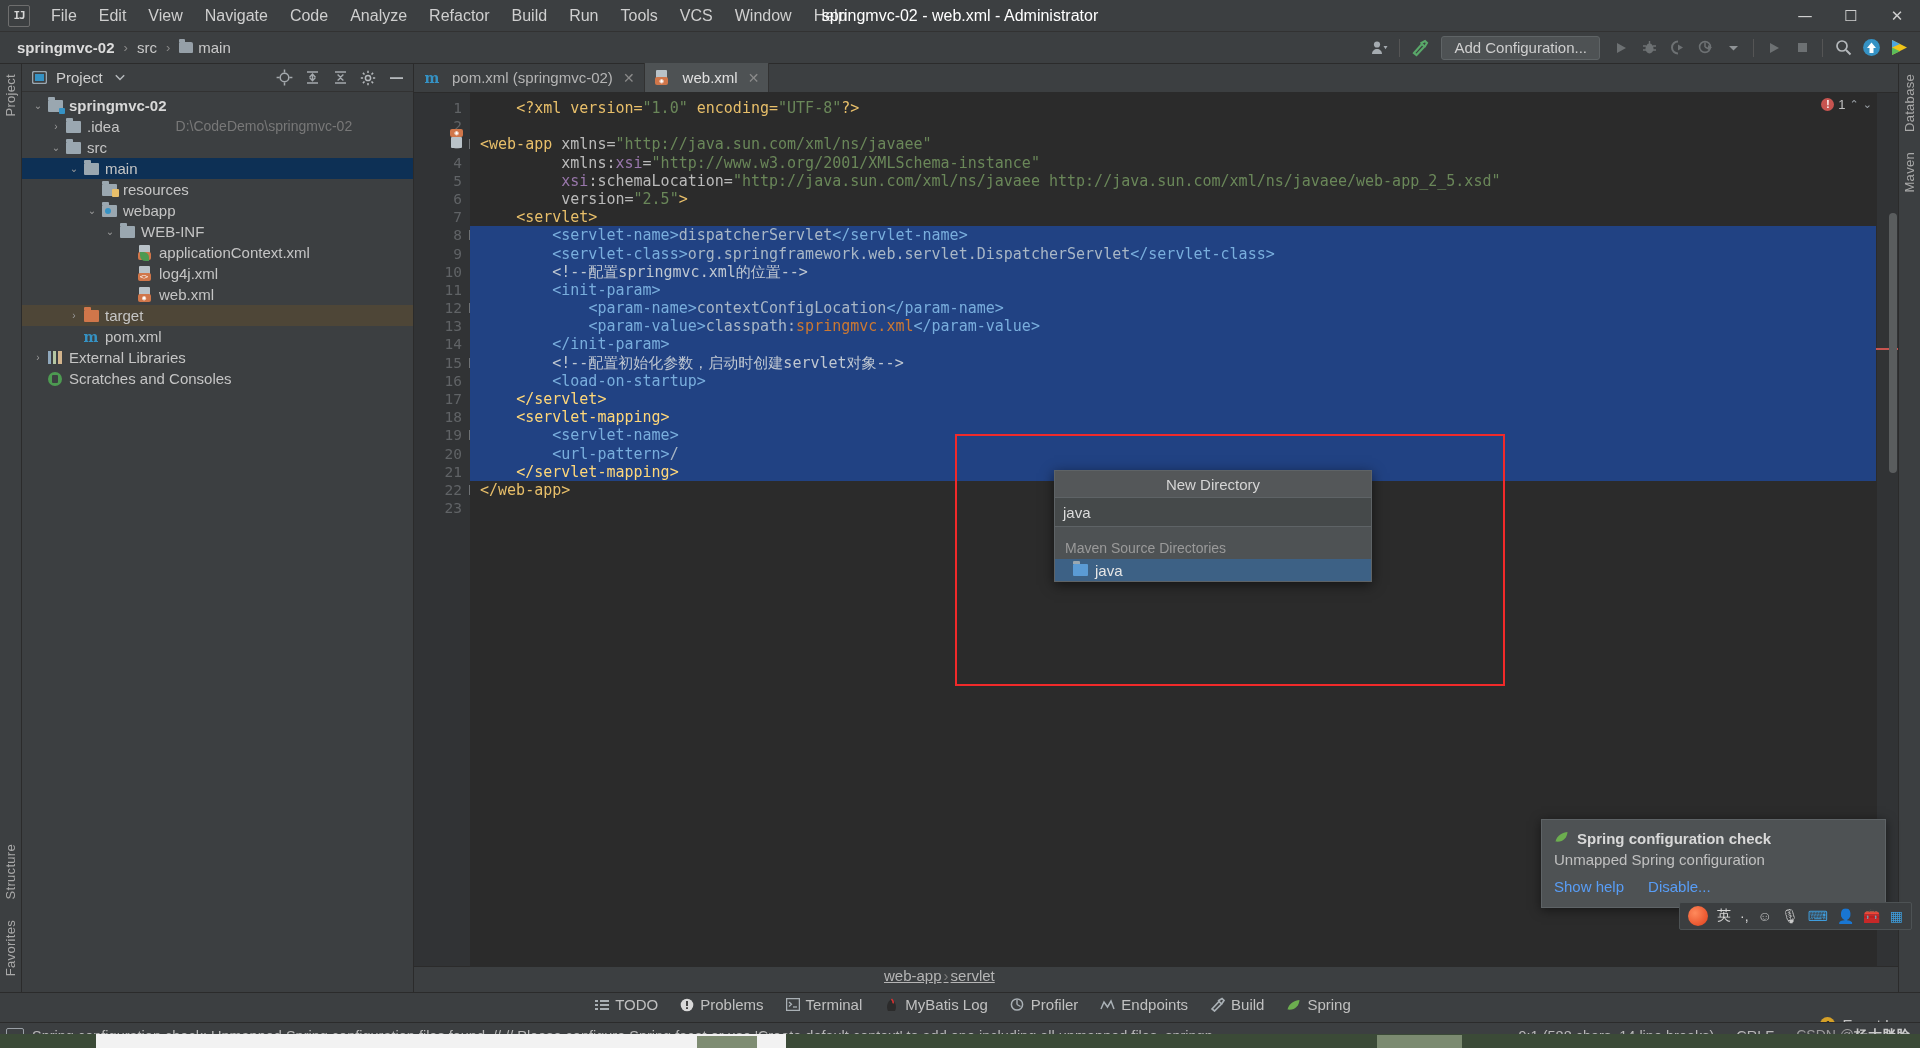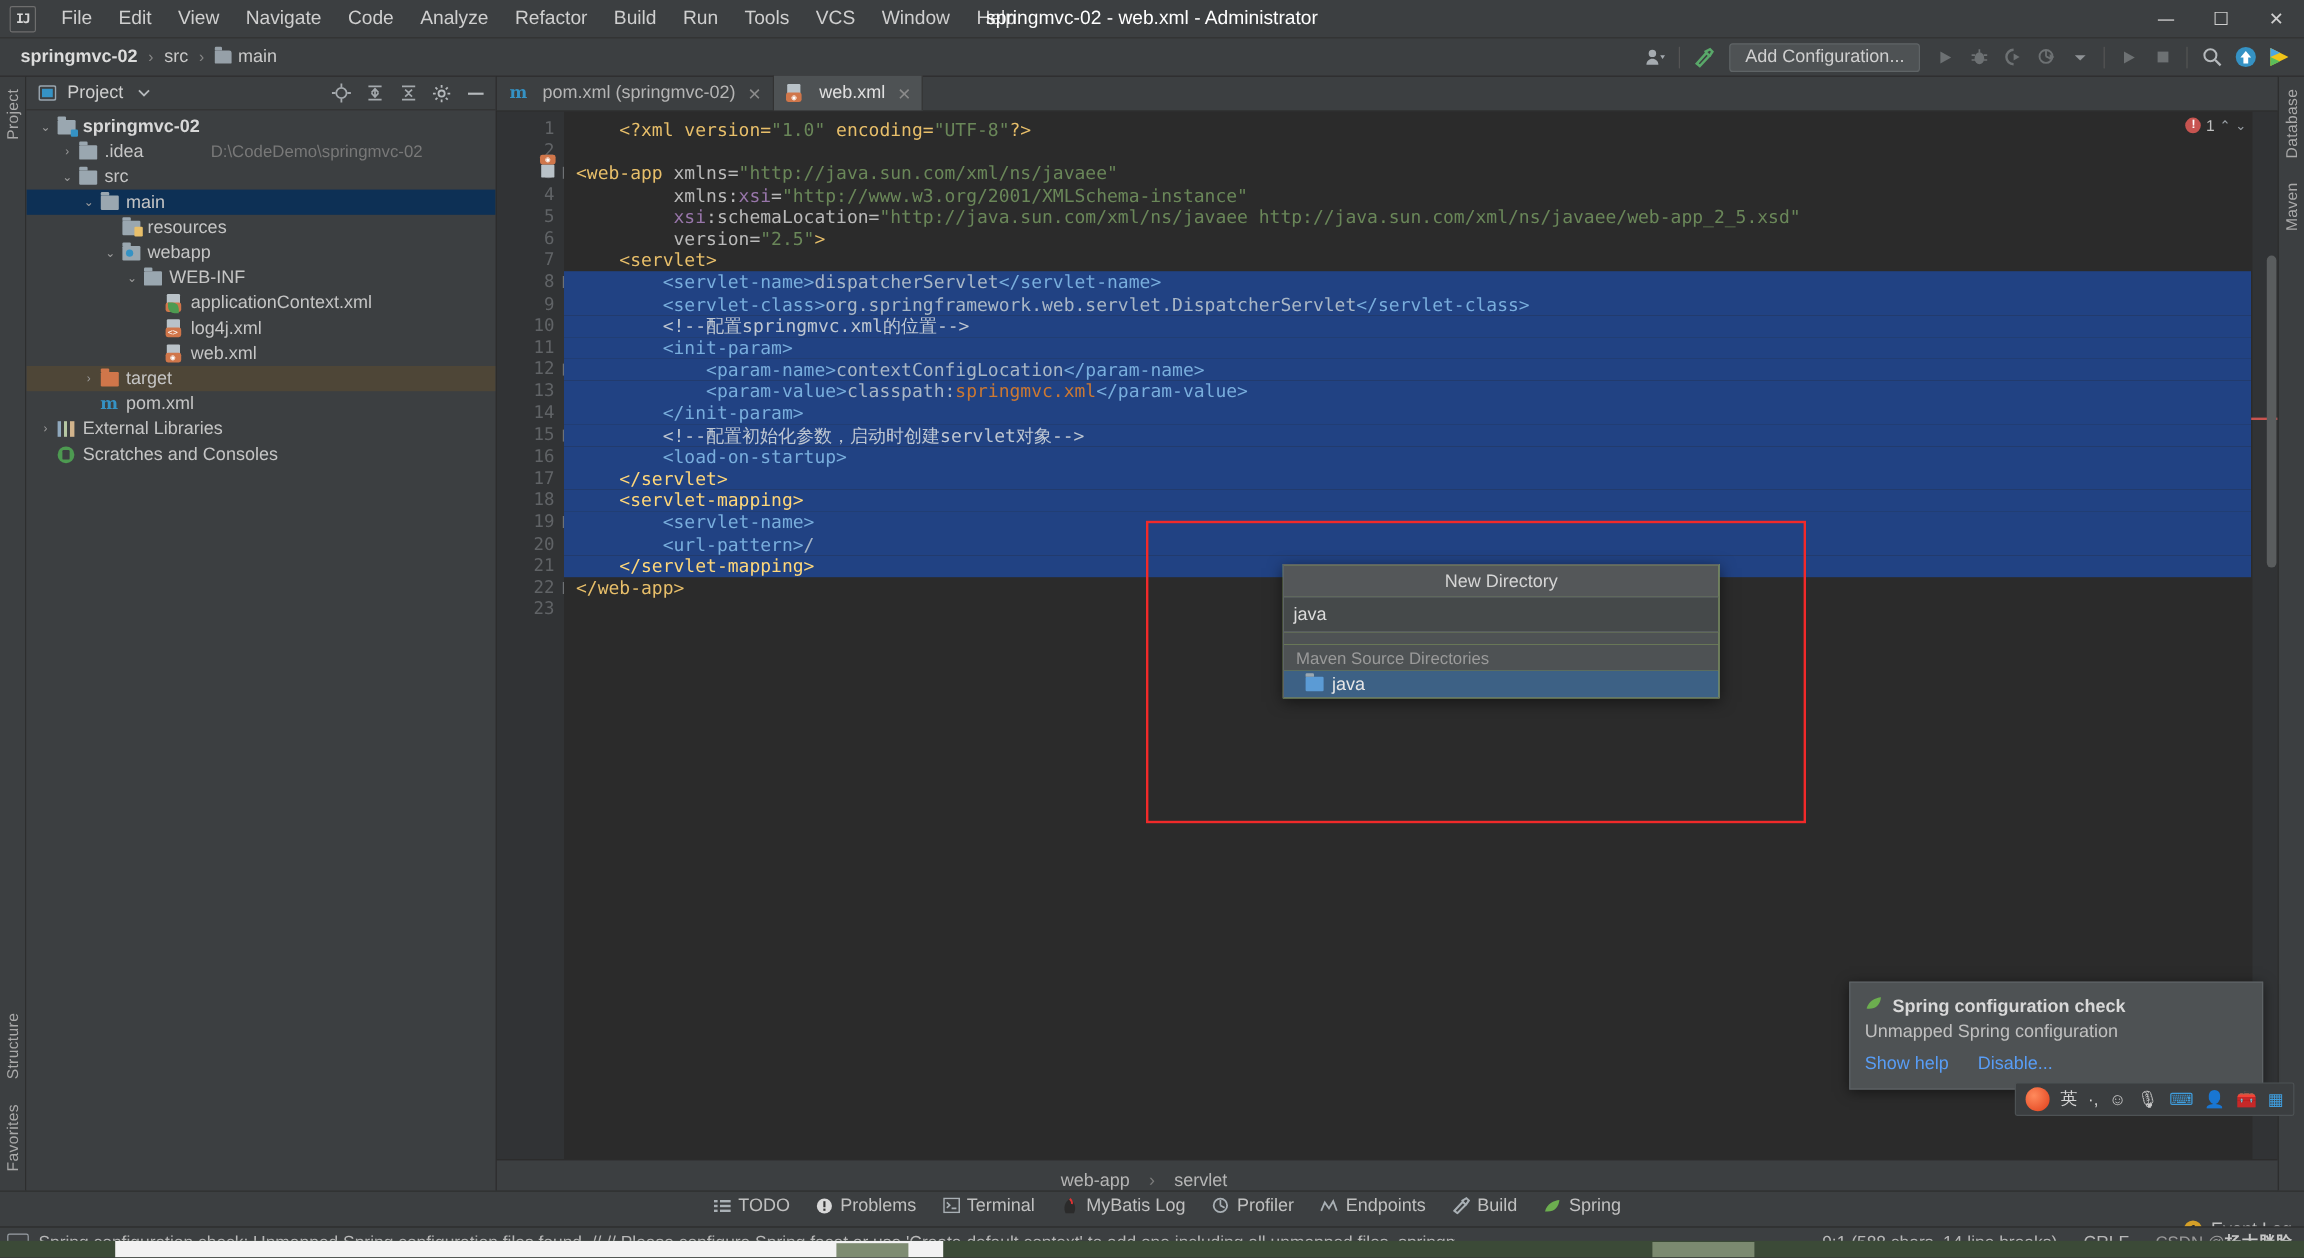--- a/index.html
+++ b/index.html
@@ -181,37 +181,37 @@
   #scroll-thumb{position:absolute;right:1px;top:120px;width:8px;height:260px;background:#5a5d5e;border-radius:4px;}
 
   
   #red-rect{
     position:absolute;left:541px;top:341px;width:550px;height:252px;
     border:2px solid #f12a2a;pointer-events:none;z-index:40;
   }
 
   
   #newdir{
-    position:absolute;left:655px;top:377px;width:364px;z-index:60;
-    background:#bef264;border:1px solid #5e6366;box-shadow:0 3px 12px rgba(0,0,0,.55);
+    position:absolute;left:640px;top:377px;width:318px;z-index:60;
+    background:#f9a8d4;border:1px solid #5e6366;box-shadow:0 3px 12px rgba(0,0,0,.55);
     font-size:15px;
   }
   #nd-head{height:26px;display:flex;align-items:center;justify-content:center;color:#d5d5d5;background:#545759;}
   #nd-input{
     height:30px;background:#45494a;border-top:1px solid #5e6366;border-bottom:1px solid #5e6366;
     display:flex;align-items:center;padding:0 8px;color:#dcdcdc;
   }
   #nd-sep{height:10px;background:#4e5254;}
   #nd-grp{height:22px;display:flex;align-items:center;padding:0 10px;color:#9a9a9a;font-size:14px;background:#4e5254;}
   #nd-item{height:22px;display:flex;align-items:center;gap:7px;padding:0 10px 0 18px;background:#3d6185;color:#e6e6e6;}
 
   
   #edcrumb{
-    height:26px;background:#3c3f41;display:flex;align-items:flex-end;padding-left:470px;
-    font-size:15px;color:#b5b5b5;border-top:1px solid #2b2b2b;gap:16px;
+    height:26px;background:#3c3f41;display:flex;align-items:flex-start;padding-left:470px;
+    font-size:15px;color:#b5b5b5;border-top:1px solid #2b2b2b;gap:2px;text-decoration:underline;
   }
 
   
   #balloon{
     position:absolute;right:34px;bottom:84px;width:345px;background:#4e5254;
     border:1px solid #5e6366;padding:10px 12px 12px 12px;z-index:50;
     box-shadow:0 2px 10px rgba(0,0,0,.5);
   }
   #b-title{display:flex;align-items:center;gap:8px;font-weight:bold;font-size:15px;color:#d8d8d8;}
   #b-body{margin-top:4px;font-size:15px;color:#c0c0c0;}

